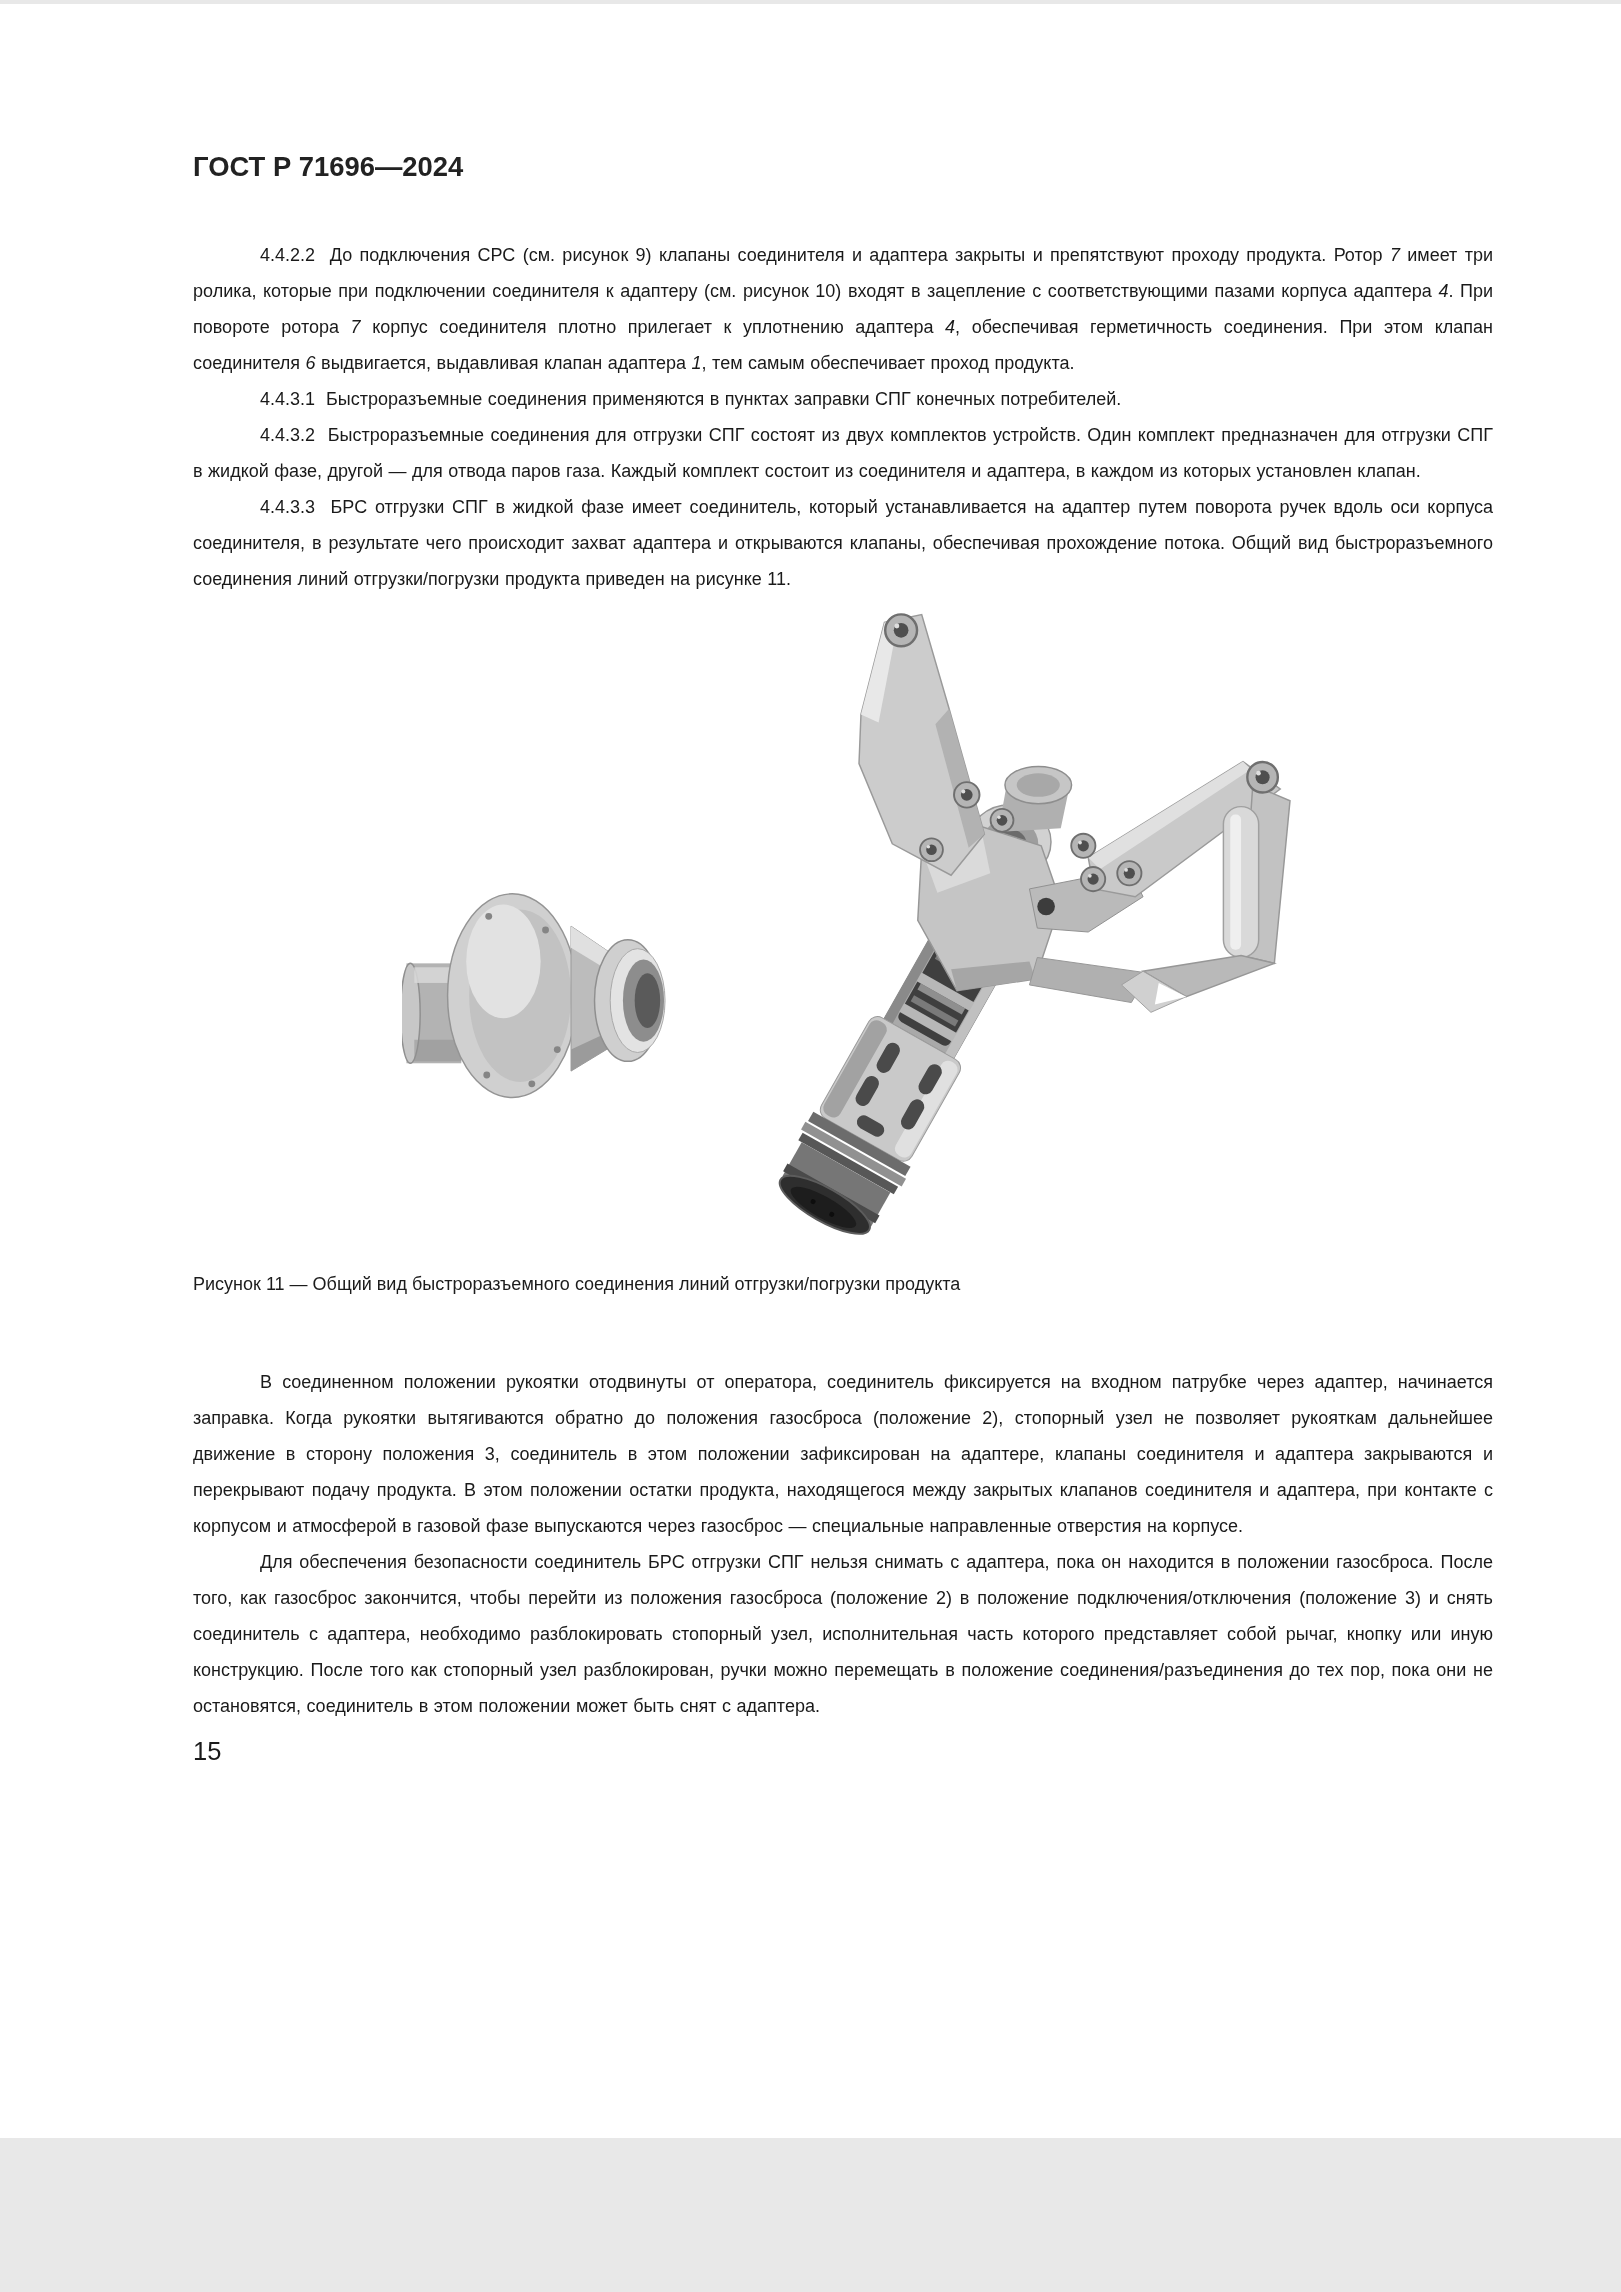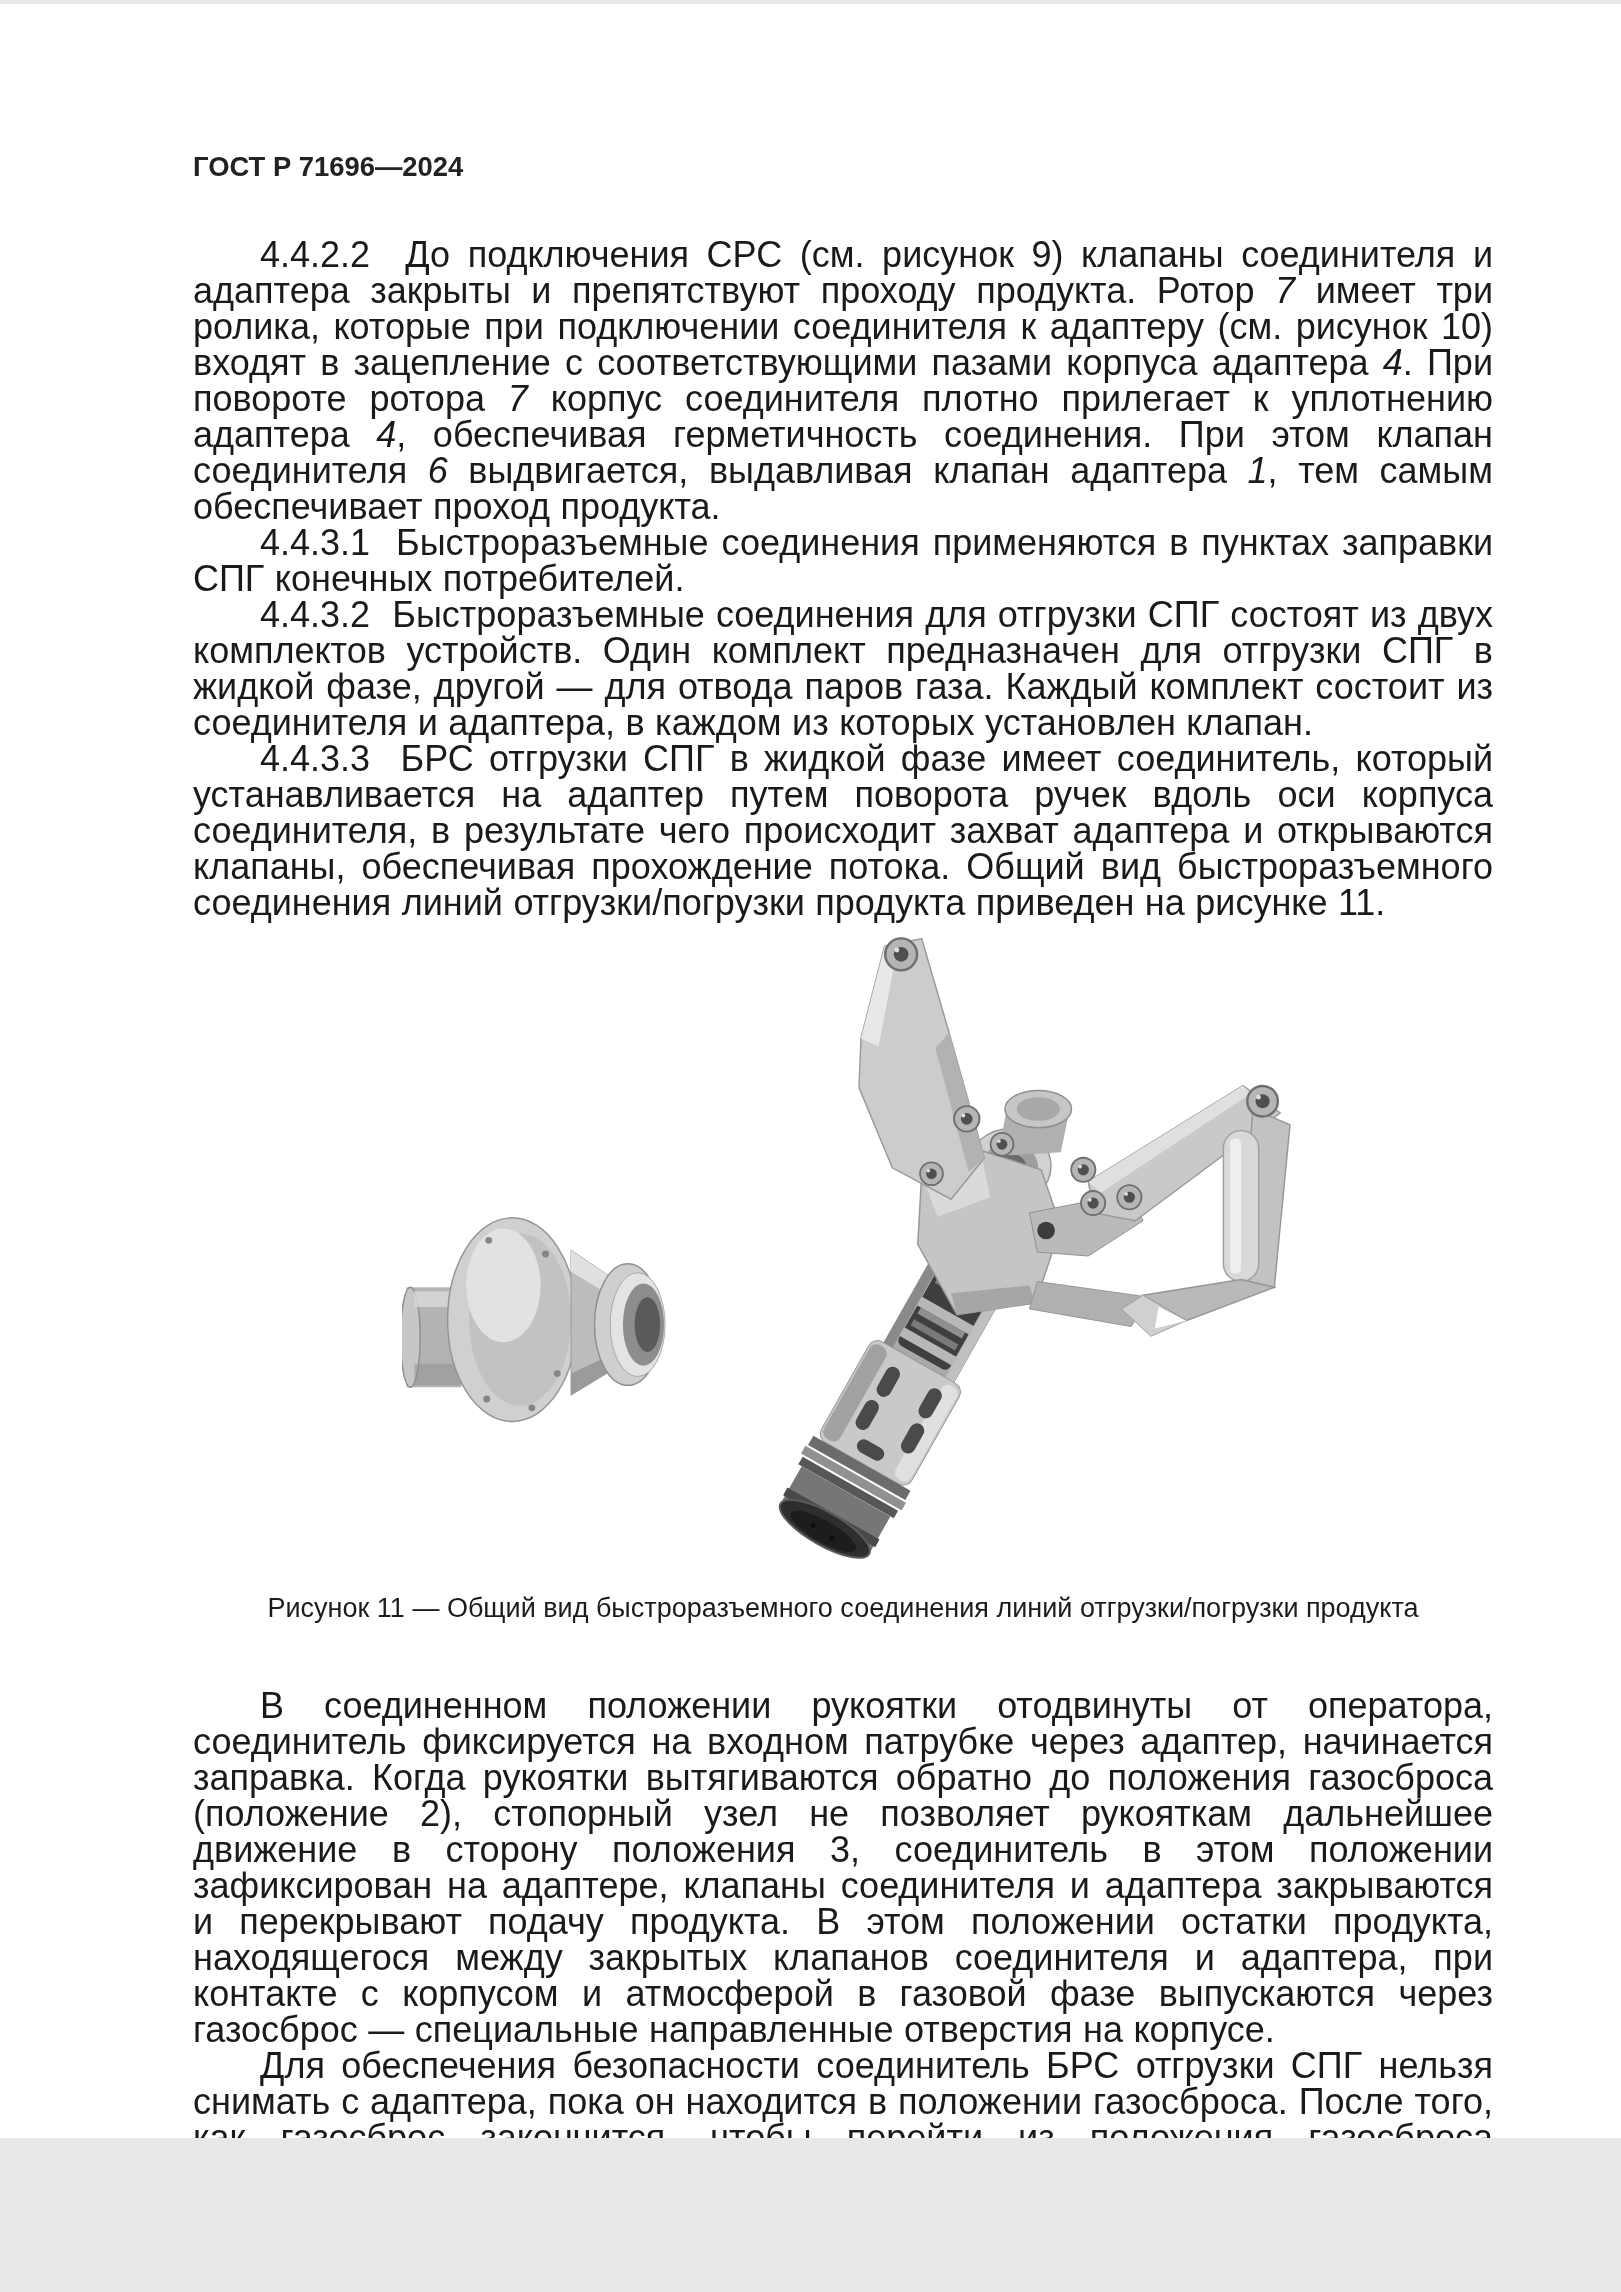--- a/index.html
+++ b/index.html
@@ -12,31 +12,31 @@
     color:#1a1a1a;
     overflow:hidden;
   }
   .inner{position:absolute;left:193px;top:147px;width:1300px;}
   .running-header{
     font-size:27.4px;font-weight:bold;line-height:31px;color:#222;
   }
   #flow-before{margin-top:55px;}
   p.para{
     margin:0;
-    font-size:36px;line-height:36px;
+    font-size:18px;line-height:36px;
     text-align:justify;
     text-indent:67px;
     word-spacing:0.5px;
   }
   p.para.bold{font-weight:bold;}
   .it{font-style:italic;}
   figure.fig-block{margin:0;}
   svg.fig{display:block;margin-left:209px;}
   figcaption.caption{
-    font-size:27px;line-height:33px;text-align:center;margin-top:0;color:#1c1c1c;
+    font-size:18px;line-height:33px;text-align:left;margin-top:0;color:#1c1c1c;
   }
   #flow-after{margin-top:63px;}
   .page-number{font-size:25.5px;line-height:31px;margin-top:11.8px;}
 </style>
 </head>
 <body>
 
 <div class="page">
   <div class="inner">
 

